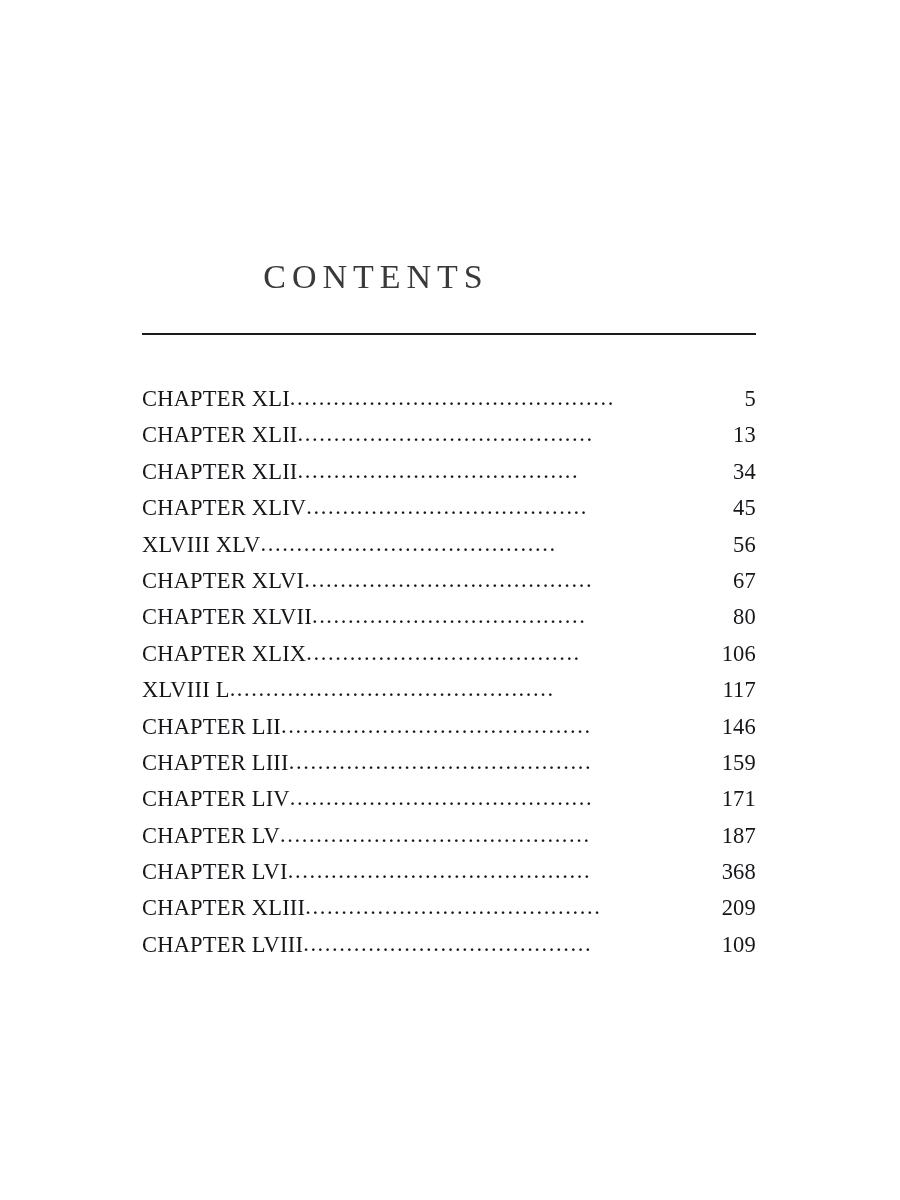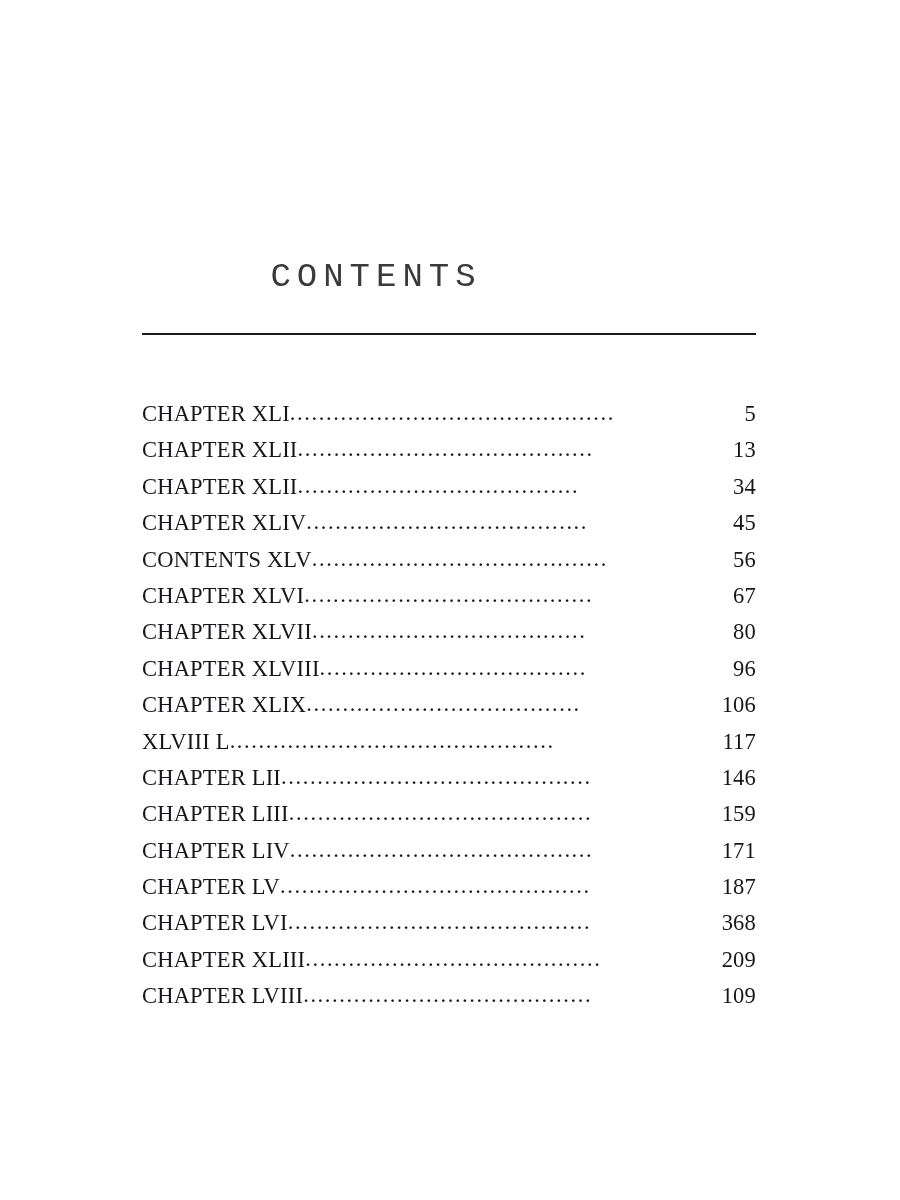--- a/index.html
+++ b/index.html
@@ -23,39 +23,39 @@
     padding: 0;
     position: relative;
   }
 
   .toc-title {
     position: absolute;
     top: 258px;
     left: 0;
     width: 752px;
     text-align: center;
-    font-family: Liberation Mono, monospace;
+    font-family: Liberation Serif, serif;
     font-size: 34px;
     letter-spacing: 6px;
     color: #3a3a3a;
     font-weight: 400;
   }
 
   .rule {
     position: absolute;
     top: 333px;
     left: 142px;
     width: 614px;
     height: 2px;
     background: #1a1a1a;
   }
 
   .toc-list {
     position: absolute;
-    top: 403px;
+    top: 388px;
     left: 142px;
     width: 614px;
   }
 
   .toc-row {
     display: flex;
     align-items: baseline;
     font-size: 22.5px;
     line-height: 1;
     height: 36.4px;
@@ -115,42 +115,37 @@
       <span class="toc-page">34</span>
     </div>
 
     <div class="toc-row">
       <span class="toc-label">CHAPTER XLIV</span>
       <span class="toc-dots">.......................................</span>
       <span class="toc-page">45</span>
     </div>
 
     <div class="toc-row">
-      <span class="toc-label">CONTENTS XLV</span>
+      <span class="toc-label">XLVIII XLV</span>
       <span class="toc-dots">.........................................</span>
       <span class="toc-page">56</span>
     </div>
 
     <div class="toc-row">
       <span class="toc-label">CHAPTER XLVI</span>
       <span class="toc-dots">........................................</span>
       <span class="toc-page">67</span>
     </div>
 
     <div class="toc-row">
       <span class="toc-label">CHAPTER XLVII</span>
       <span class="toc-dots">......................................</span>
       <span class="toc-page">80</span>
     </div>
 
-    <div class="toc-row">
-      <span class="toc-label">CHAPTER XLVIII</span>
-      <span class="toc-dots">.....................................</span>
-      <span class="toc-page">96</span>
-    </div>
 
     <div class="toc-row">
       <span class="toc-label">CHAPTER XLIX</span>
       <span class="toc-dots">......................................</span>
       <span class="toc-page">106</span>
     </div>
 
     <div class="toc-row">
       <span class="toc-label">XLVIII L</span>
       <span class="toc-dots">.............................................</span>

